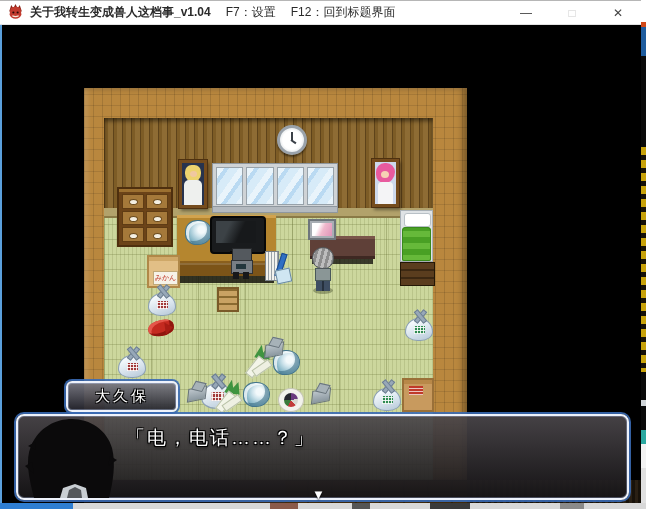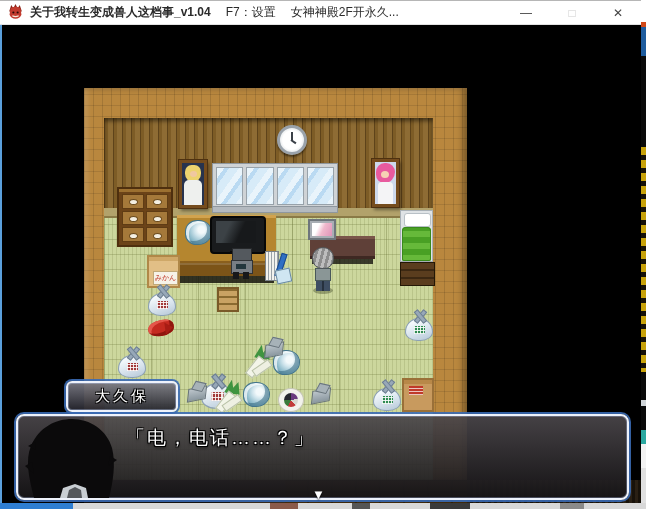--- a/index.html
+++ b/index.html
@@ -221,21 +221,21 @@
       <svg viewBox="0 0 16 16" width="17" height="17">
         <path d="M2,7 L4,1 L6,4 L8,0 L10,4 L12,1 L14,7 Z" fill="#8a2418"></path>
         <path d="M3,6 Q3,2.5 8,2.5 Q13,2.5 13,6 L13.6,10 Q12,13.8 8,13.8 Q4,13.8 2.4,10 Z" fill="#c23a2e"></path>
         <circle cx="6" cy="8" r="1" fill="#2a0a06"></circle>
           <circle cx="10" cy="8" r="1" fill="#2a0a06"></circle>
         <path d="M5,11 Q8,12.6 11,11" stroke="#f4e8d8" stroke-width="1.2" fill="none"></path>
       </svg>
     </div>
     <span id="title-text">关于我转生变成兽人这档事_v1.04</span>
     <span class="hint">F7：设置</span>
-    <span class="hint">女神神殿2F开永久...</span>
+    <span class="hint">F12：回到标题界面</span>
     <div id="caption-buttons">
       <div class="capbtn">—</div>
       <div class="capbtn disabled">□</div>
       <div class="capbtn">✕</div>
     </div>
   </div>
 
   <div class="abs" id="game">
 
     <div class="abs" id="room">

